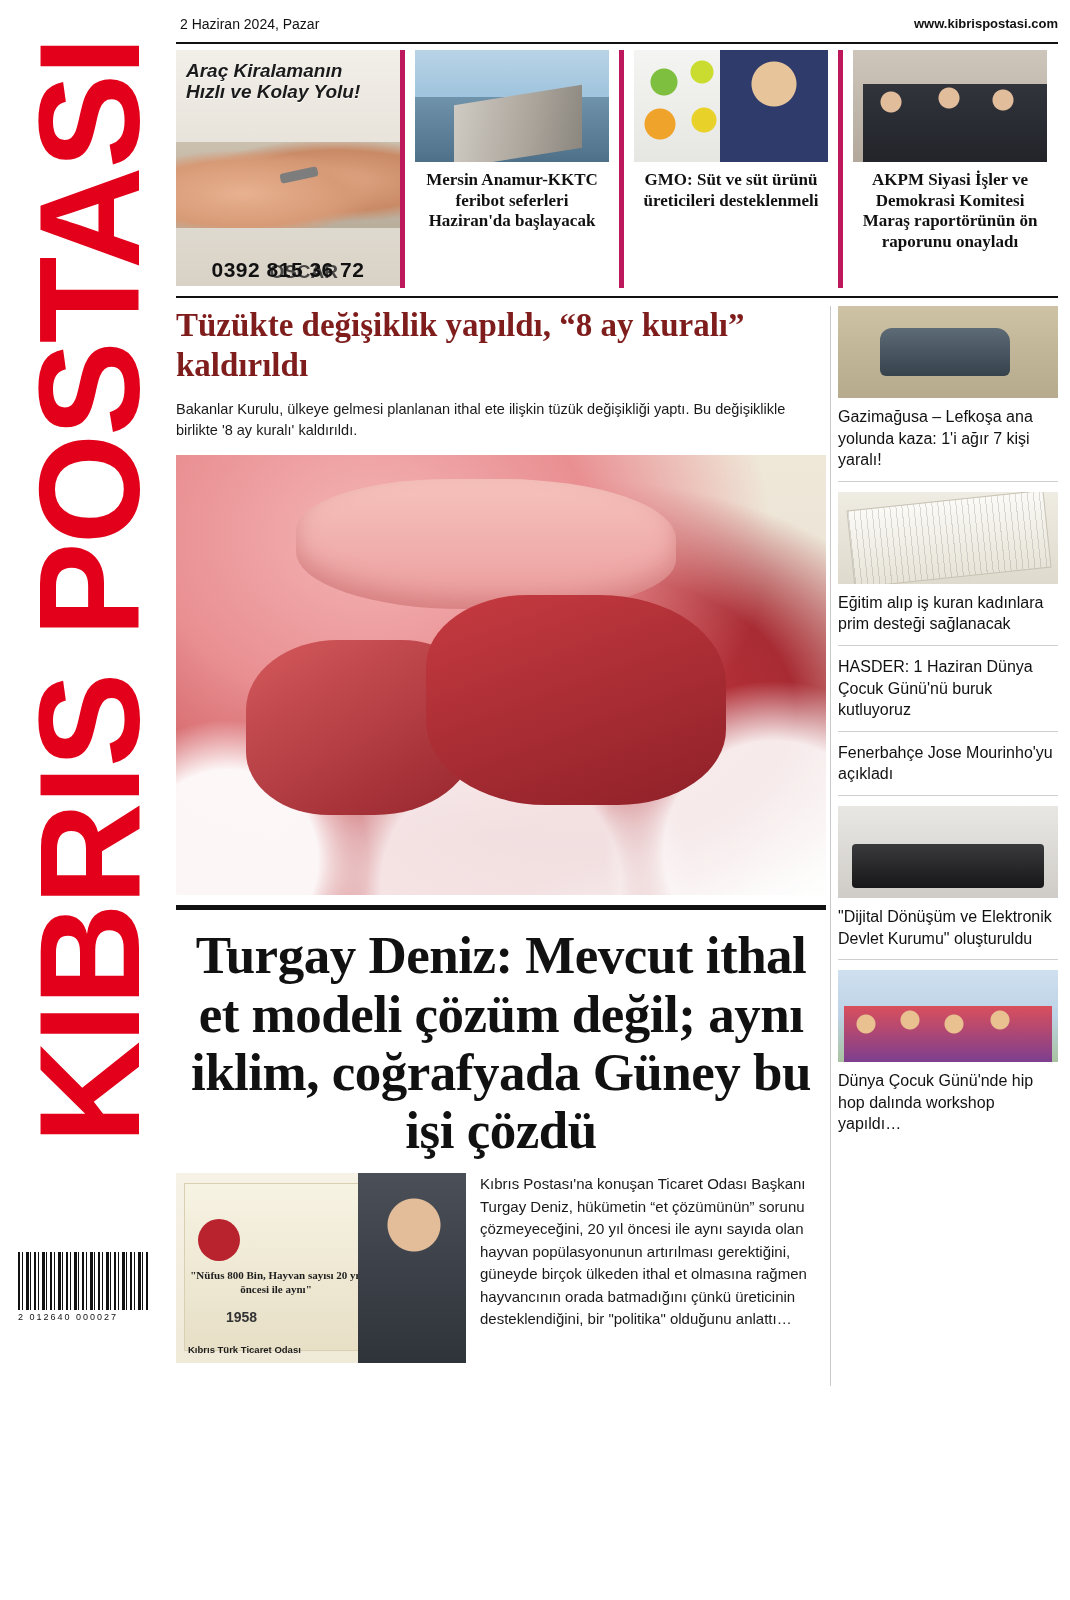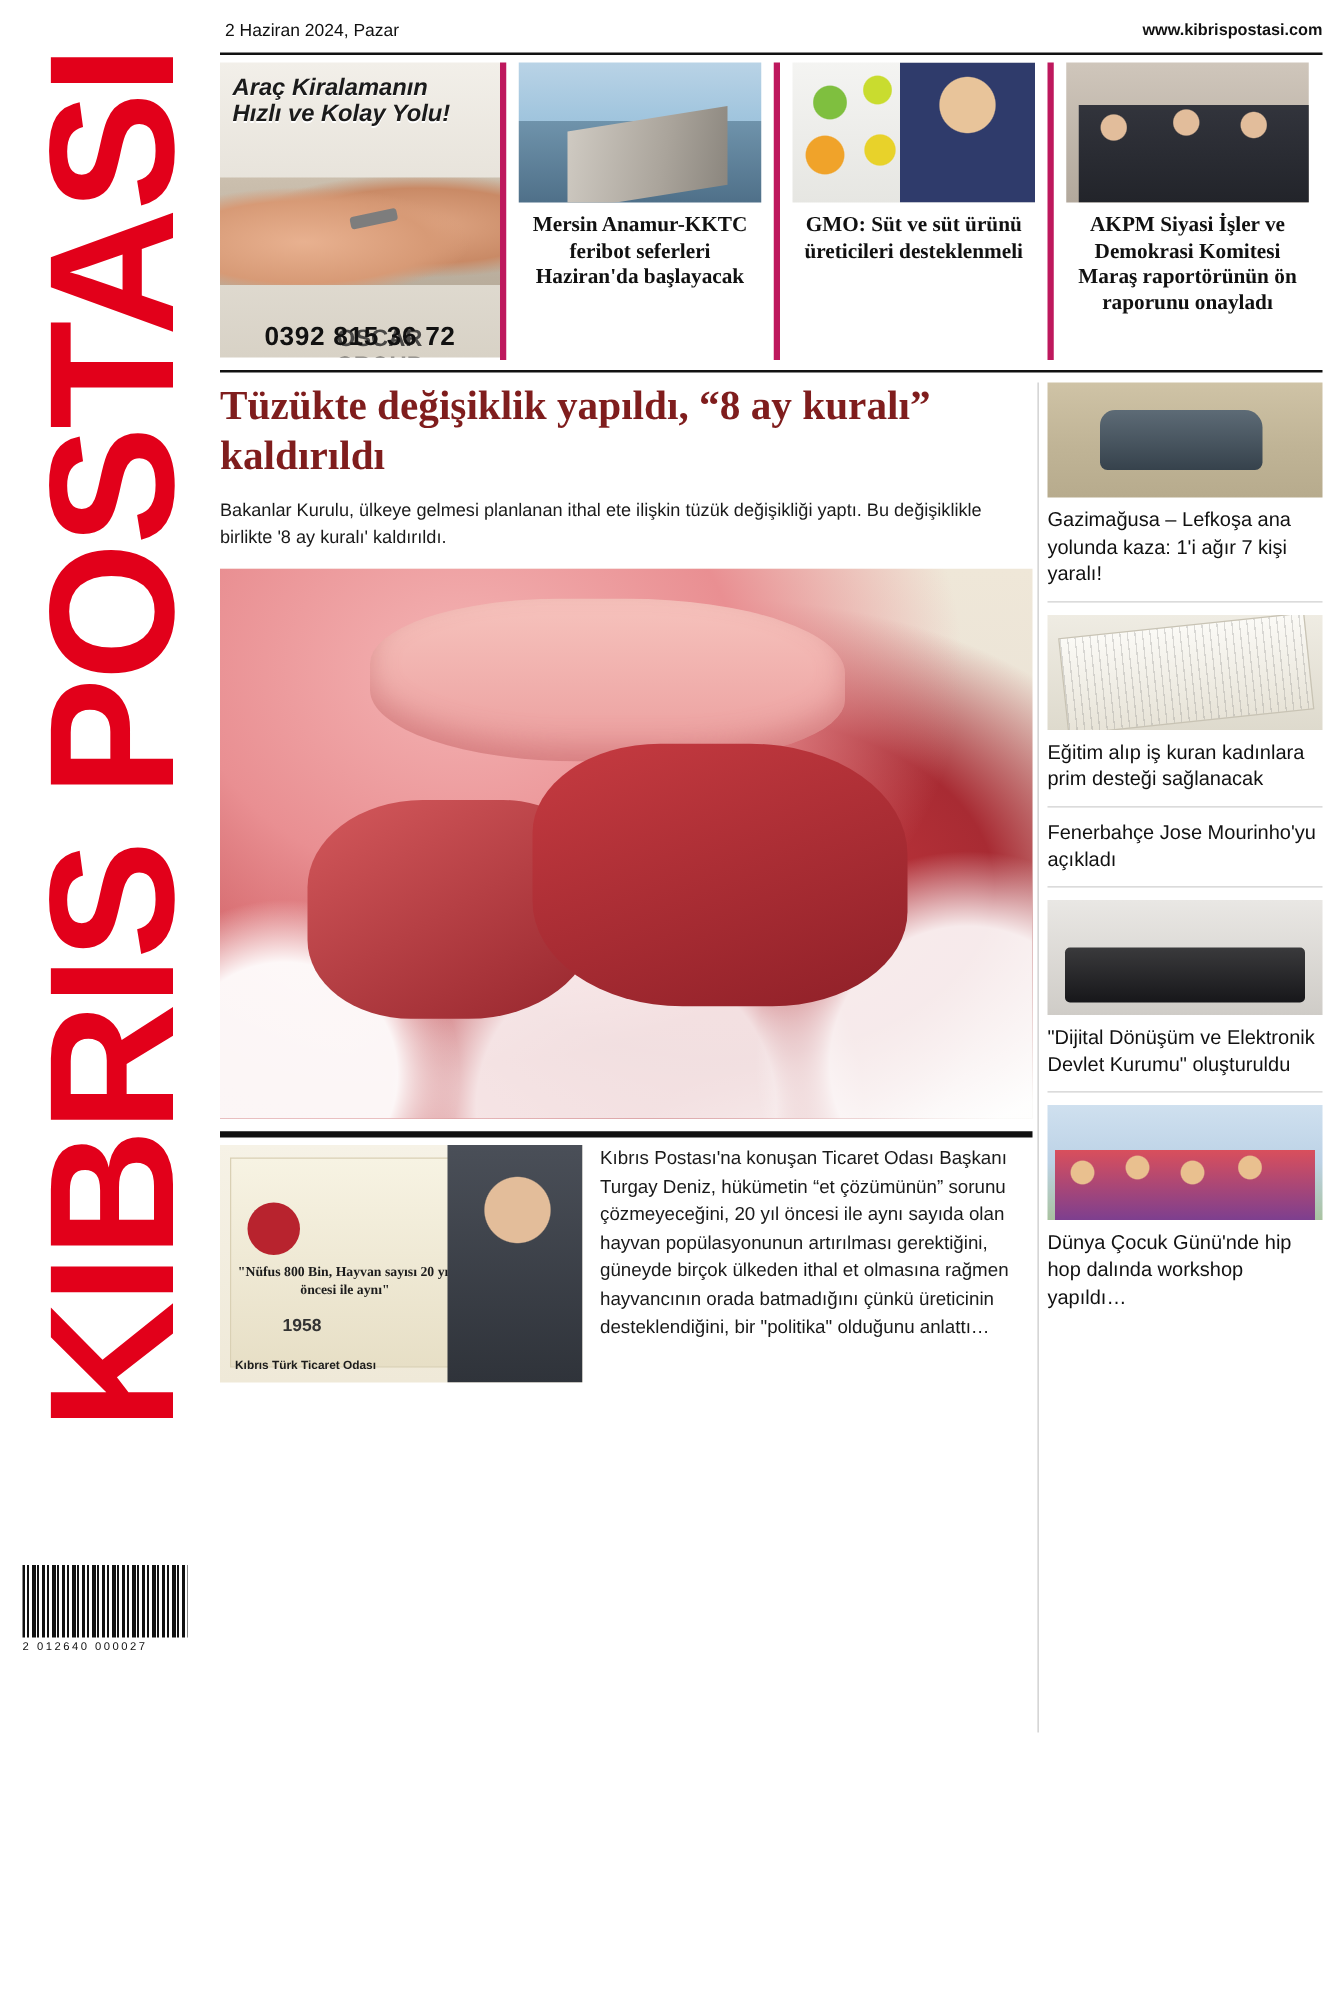--- a/index.html
+++ b/index.html
@@ -516,20 +516,21 @@
 
     <div id="lead-photo">
       <div class="ice"></div>
       <div class="meat-a"></div>
       <div class="meat-c"></div>
       <div class="meat-b"></div>
     </div>
 
     <div id="lead-rule"></div>
 
+    <h2 id="lead-headline">Turgay Deniz: Mevcut ithal et modeli çözüm değil; aynı iklim, coğrafyada Güney bu işi çözdü</h2>
 
     <div id="lead-bottom">
       <div id="lead-bottom-photo">
         <div class="panel"></div>
         <div class="logo-dot"></div>
         <div class="quote">"Nüfus 800 Bin, Hayvan sayısı 20 yıl öncesi ile aynı"</div>
         <div class="year">1958</div>
         <div class="chamber">Kıbrıs Türk Ticaret Odası</div>
         <div class="person"></div>
       </div>
@@ -543,20 +544,23 @@
     <div class="rail-item">
       <div class="rail-photo art-crash"></div>
       <div class="rail-title">Gazimağusa – Lefkoşa ana yolunda kaza: 1'i ağır 7 kişi yaralı!</div>
     </div>
 
     <div class="rail-item">
       <div class="rail-photo art-gazette"></div>
       <div class="rail-title">Eğitim alıp iş kuran kadınlara prim desteği sağlanacak</div>
     </div>
 
+    <div class="rail-item">
+      <div class="rail-title">HASDER: 1 Haziran Dünya Çocuk Günü'nü buruk kutluyoruz</div>
+    </div>
 
     <div class="rail-item">
       <div class="rail-title">Fenerbahçe Jose Mourinho'yu açıkladı</div>
     </div>
 
     <div class="rail-item">
       <div class="rail-photo art-laptop"></div>
       <div class="rail-title">"Dijital Dönüşüm ve Elektronik Devlet Kurumu" oluşturuldu</div>
     </div>
 

